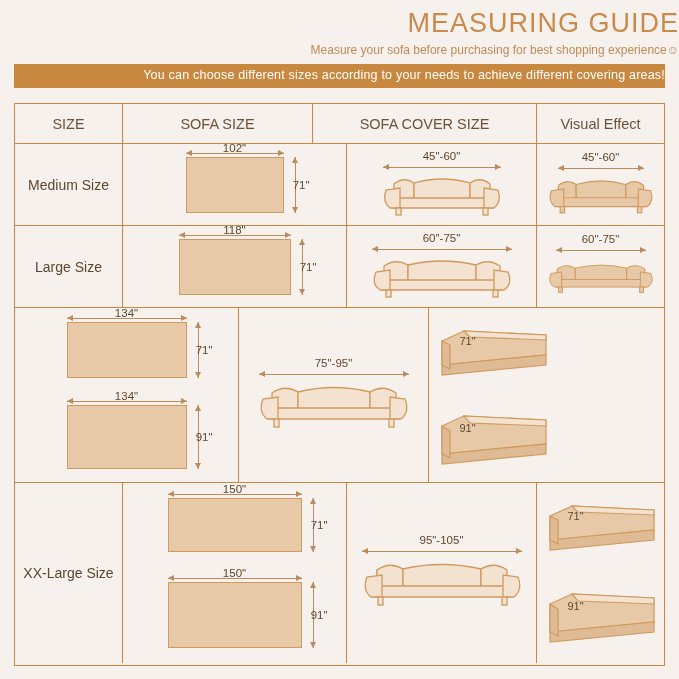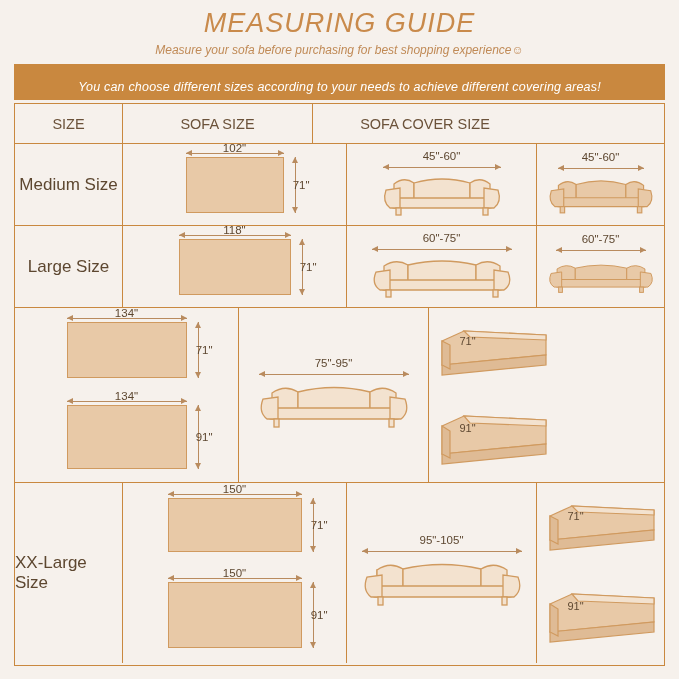--- a/index.html
+++ b/index.html
@@ -12,41 +12,40 @@
   }
   .page{
     position:relative;
     width:679px;height:679px;
     background:#f6f1ec;
     box-sizing:border-box;
   }
   
   .header{
     padding-top:8px;
-    text-align:center;
-    font-style:italic;
+    text-align:right;
   }
   .title{
     font-size:27px;
     letter-spacing:1px;
     color:#c98a4b;
     font-weight:400;
     margin:0 0 4px 0;
   }
   .subtitle{
     font-size:12px;
     color:#c08a56;
     margin:0 0 7px 0;
     font-weight:400;
   }
   .ribbon{
     background:#c9883f;
     color:#ffffff;
     font-size:12.5px;
-    padding:16px 0 6px 0;
+    padding:4px 0 6px 0;
     margin:0 14px;
     letter-spacing:.2px;
   }
   
   .table{
     position:absolute;
     left:14px;top:103px;
     width:651px;height:563px;
     border:1.5px solid #c9883f;
     box-sizing:border-box;
@@ -73,21 +72,21 @@
   .c3{width:190px;}
   .c4{width:127px;}
 
   .head-row{height:40px;}
   .head-row .cell{font-size:14.5px;color:#6b523a;text-align:right;}
   .r-med{height:82px;}
   .r-lrg{height:82px;}
   .r-xl{height:175px;}
   .r-xxl{height:180px;}
 
-  .sizelabel{font-size:17px;color:#5d4730;}
+  .sizelabel{font-size:14px;color:#5d4730;}
 
   
   .stack{
     width:100%;height:100%;
     display:flex;flex-direction:column;
     align-items:center;justify-content:space-around;
   }
   .sub{
     width:100%;
     display:flex;align-items:center;justify-content:center;
@@ -162,20 +161,21 @@
     <div class="subtitle">Measure your sofa before purchasing for best shopping experience☺</div>
     <div class="ribbon">You can choose different sizes according to your needs to achieve different covering areas!</div>
   </div>
 
   <div class="table">
 
     <div class="row head-row">
       <div class="cell c1">SIZE</div>
       <div class="cell c3">SOFA SIZE</div>
       <div class="cell c2">SOFA COVER SIZE</div>
+      <div class="cell c4">Visual Effect</div>
     </div>
 
     <div class="row r-med">
       <div class="cell c1 sizelabel">Medium Size</div>
       <div class="cell c2">
         <div class="cover" style="width:98px;height:56px;">
           <div class="rect" style="width:98px;height:56px;"></div>
           <div class="arrow-h"></div>
           <div class="dimtop">102"</div>
           <div class="arrow-v"></div>

